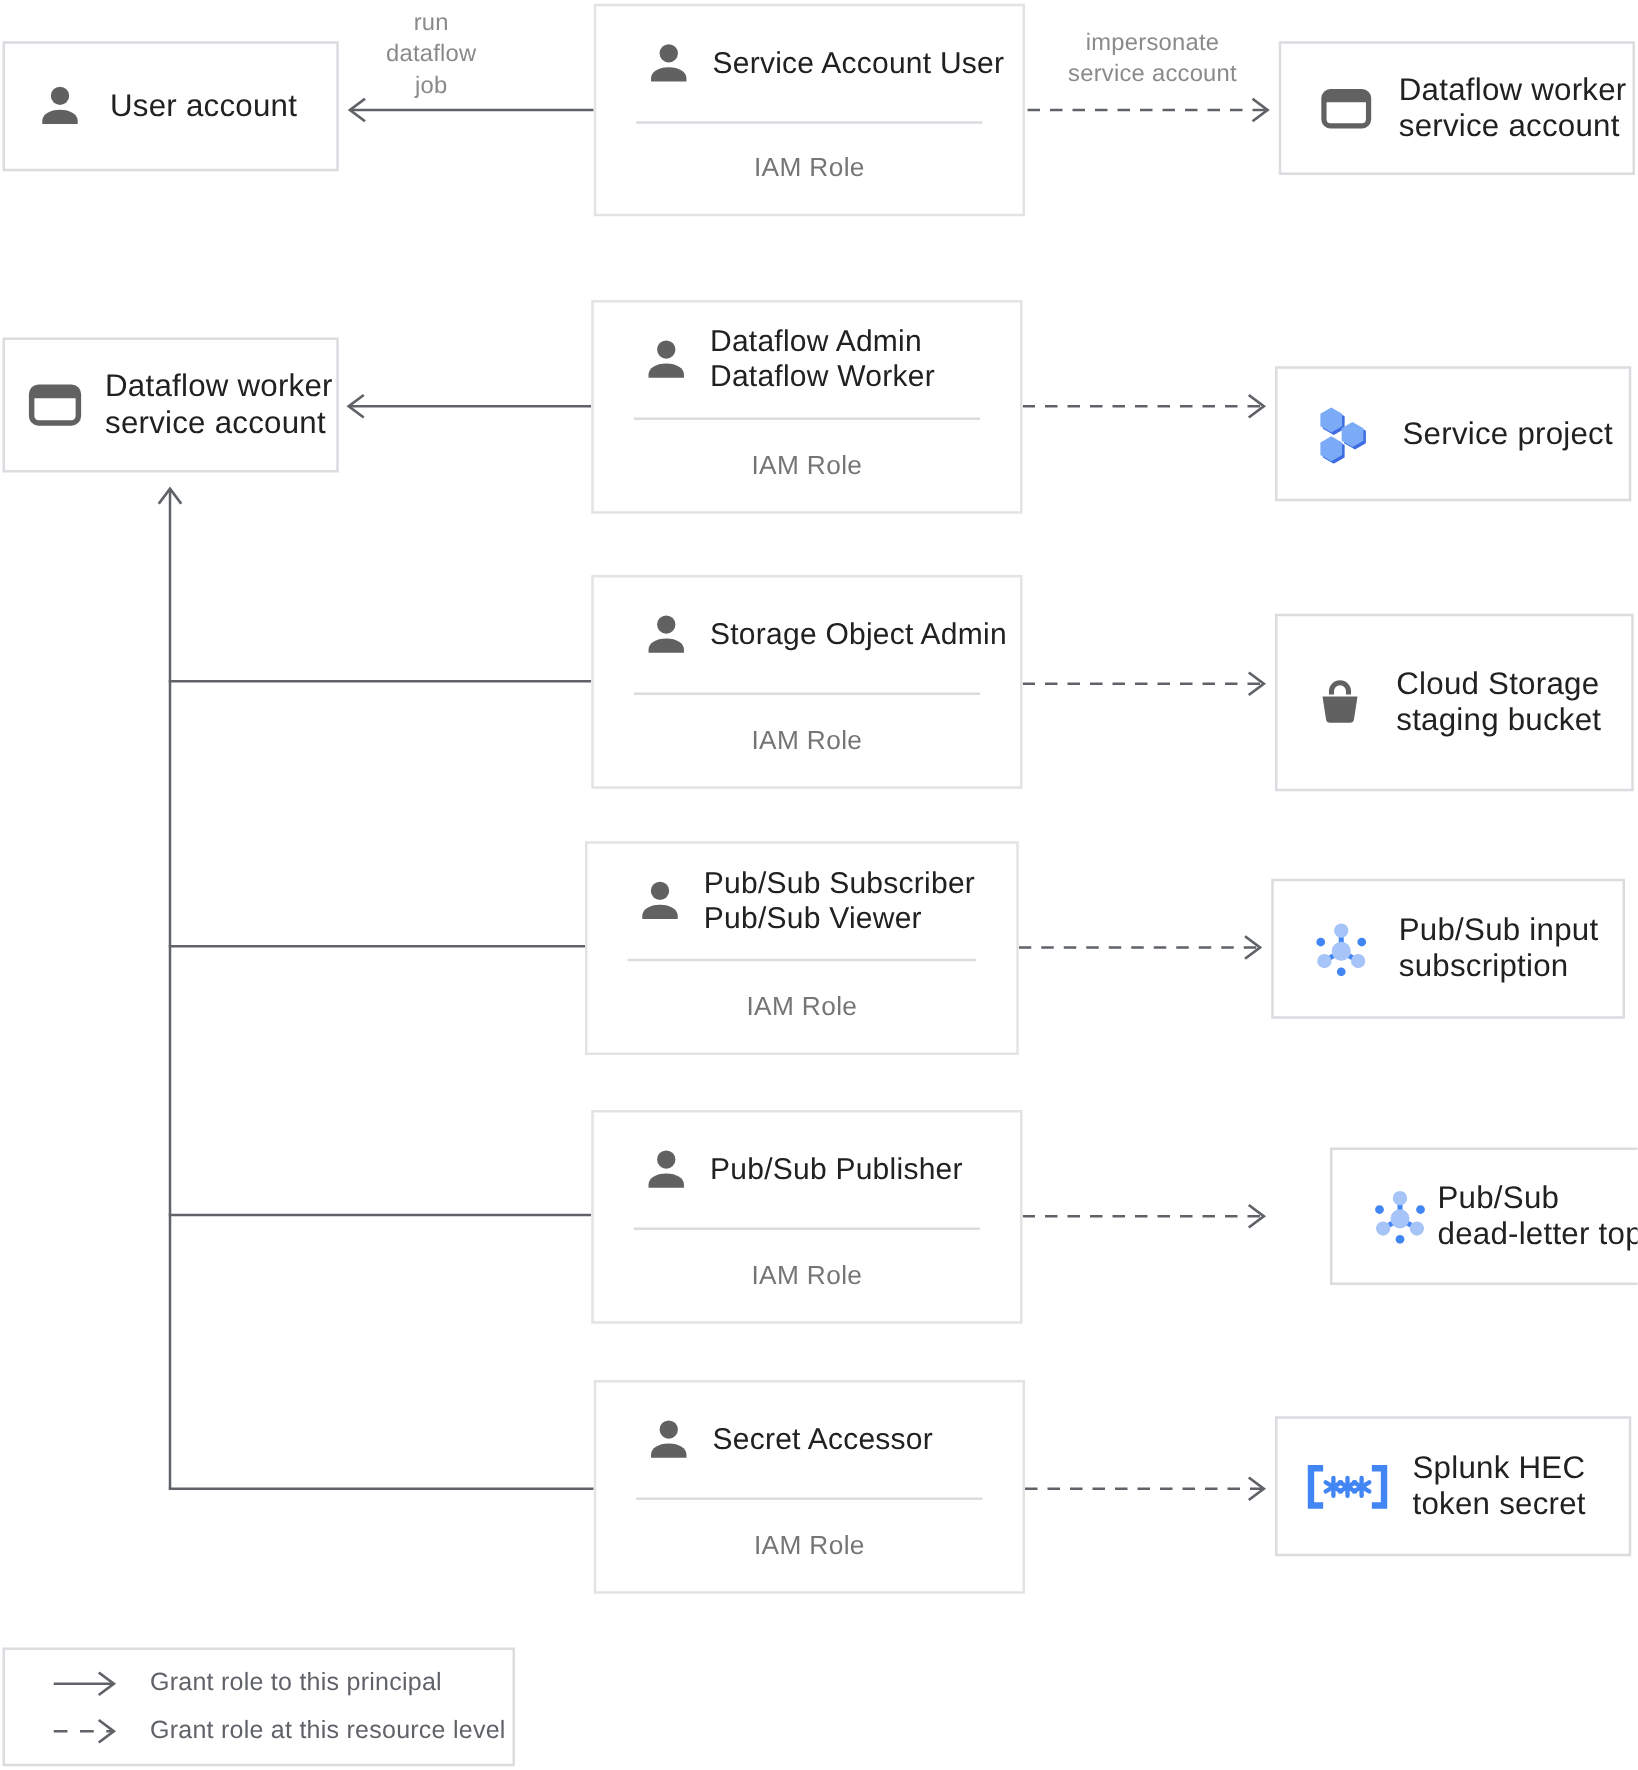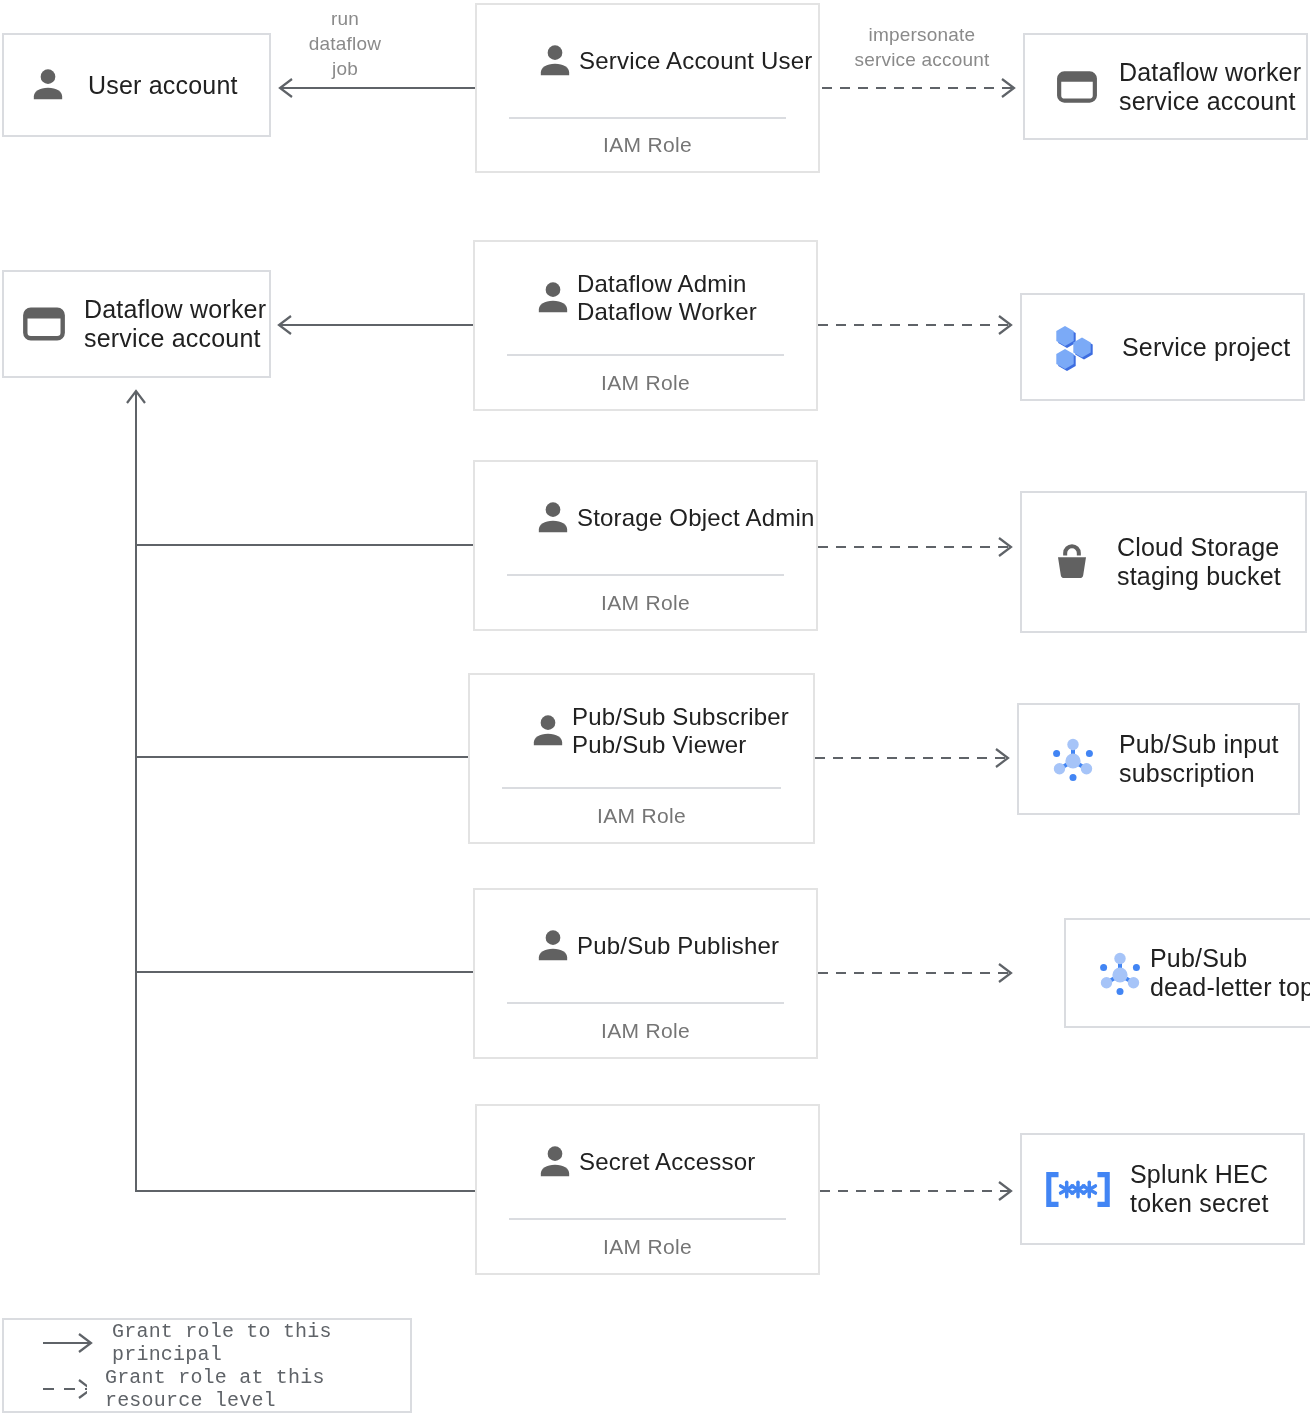--- a/index.html
+++ b/index.html
@@ -21,22 +21,22 @@
     letter-spacing:.2px;
   }
   .icon{flex:0 0 auto;display:block;}
 
   
   .role-box{
     position:absolute;z-index:1;background:#fff;border:2px solid #e3e3e3;
     box-sizing:border-box;display:flex;flex-direction:column;
   }
   .role-head{
-    height:112px;display:flex;align-items:center;justify-content:flex-start;
-    padding-left:58px;gap:4px;
+    height:92px;display:flex;align-items:center;justify-content:flex-start;
+    padding-left:38px;gap:15px;
   }
   .role-title{
     font-size:24px;color:#212121;line-height:1.18;white-space:pre-line;
     letter-spacing:.2px;
   }
   .role-divider{height:0;border-top:2px solid #dadce0;margin:0 32px;}
   .role-sub{
     flex:1;display:flex;align-items:center;justify-content:center;
     font-size:21px;color:#757575;letter-spacing:.3px;
   }
@@ -62,21 +62,21 @@
   #b-pubsub-dlt{left:1020px;top:918px;width:287px;height:110px;padding-left:30px;gap:6px;margin-left:44px;}
   #b-secret-role{left:475px;top:1104px;width:345px;height:171px;}
   #b-splunk{left:1020px;top:1133px;width:285px;height:112px;padding-left:19px;gap:15px;}
   #l-run{left:288px;top:6px;width:114px;}
   #l-impersonate{left:828px;top:22px;width:188px;}
 
   
   .legend{
     position:absolute;z-index:1;left:2px;top:1318px;width:410px;height:95px;
     border:2px solid #dadce0;box-sizing:border-box;background:#fff;
-    display:flex;flex-direction:column;justify-content:space-evenly;padding-left:36px;font-family:Liberation Mono, monospace;
+    display:flex;flex-direction:column;justify-content:space-evenly;padding-left:36px;
   }
   .legend-row{display:flex;align-items:center;gap:18px;}
   .legend-label{font-size:20px;color:#5f6368;letter-spacing:.2px;}
 </style>
 </head>
 <body>
 
 <svg style="position:absolute;width:0;height:0" aria-hidden="true">
   <defs>
     <symbol id="sym-person" viewBox="0 0 24 24">

